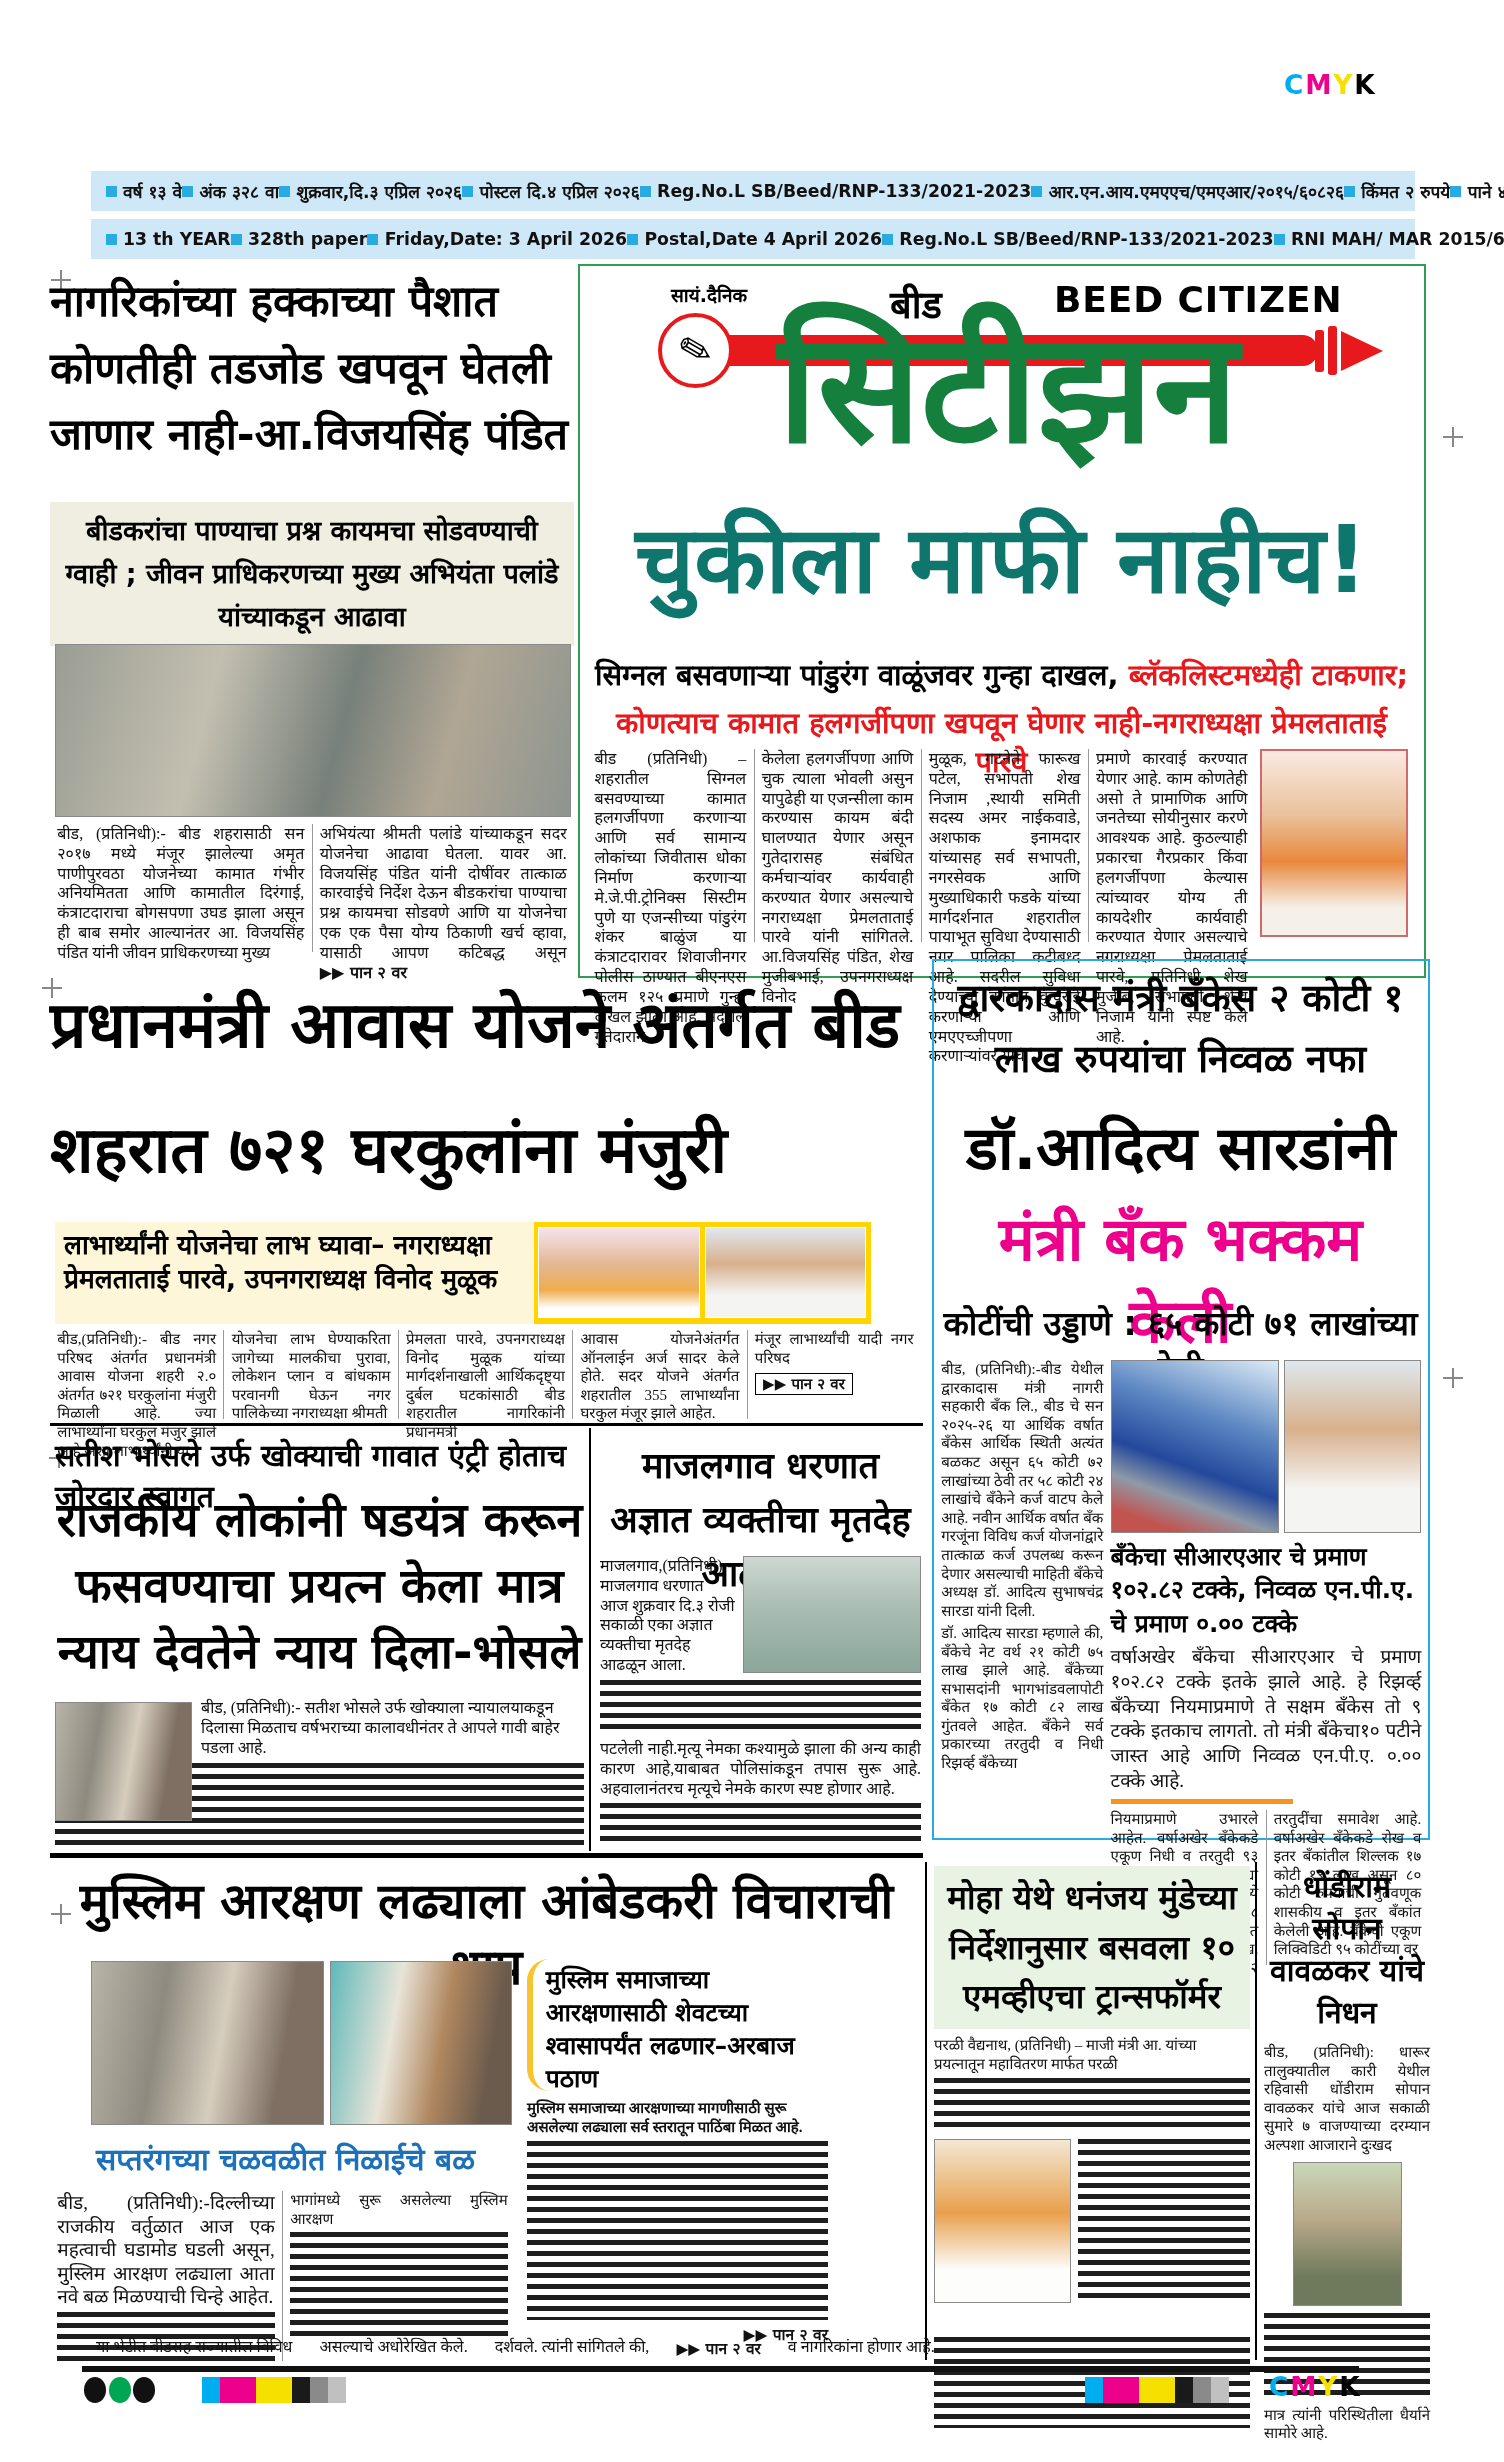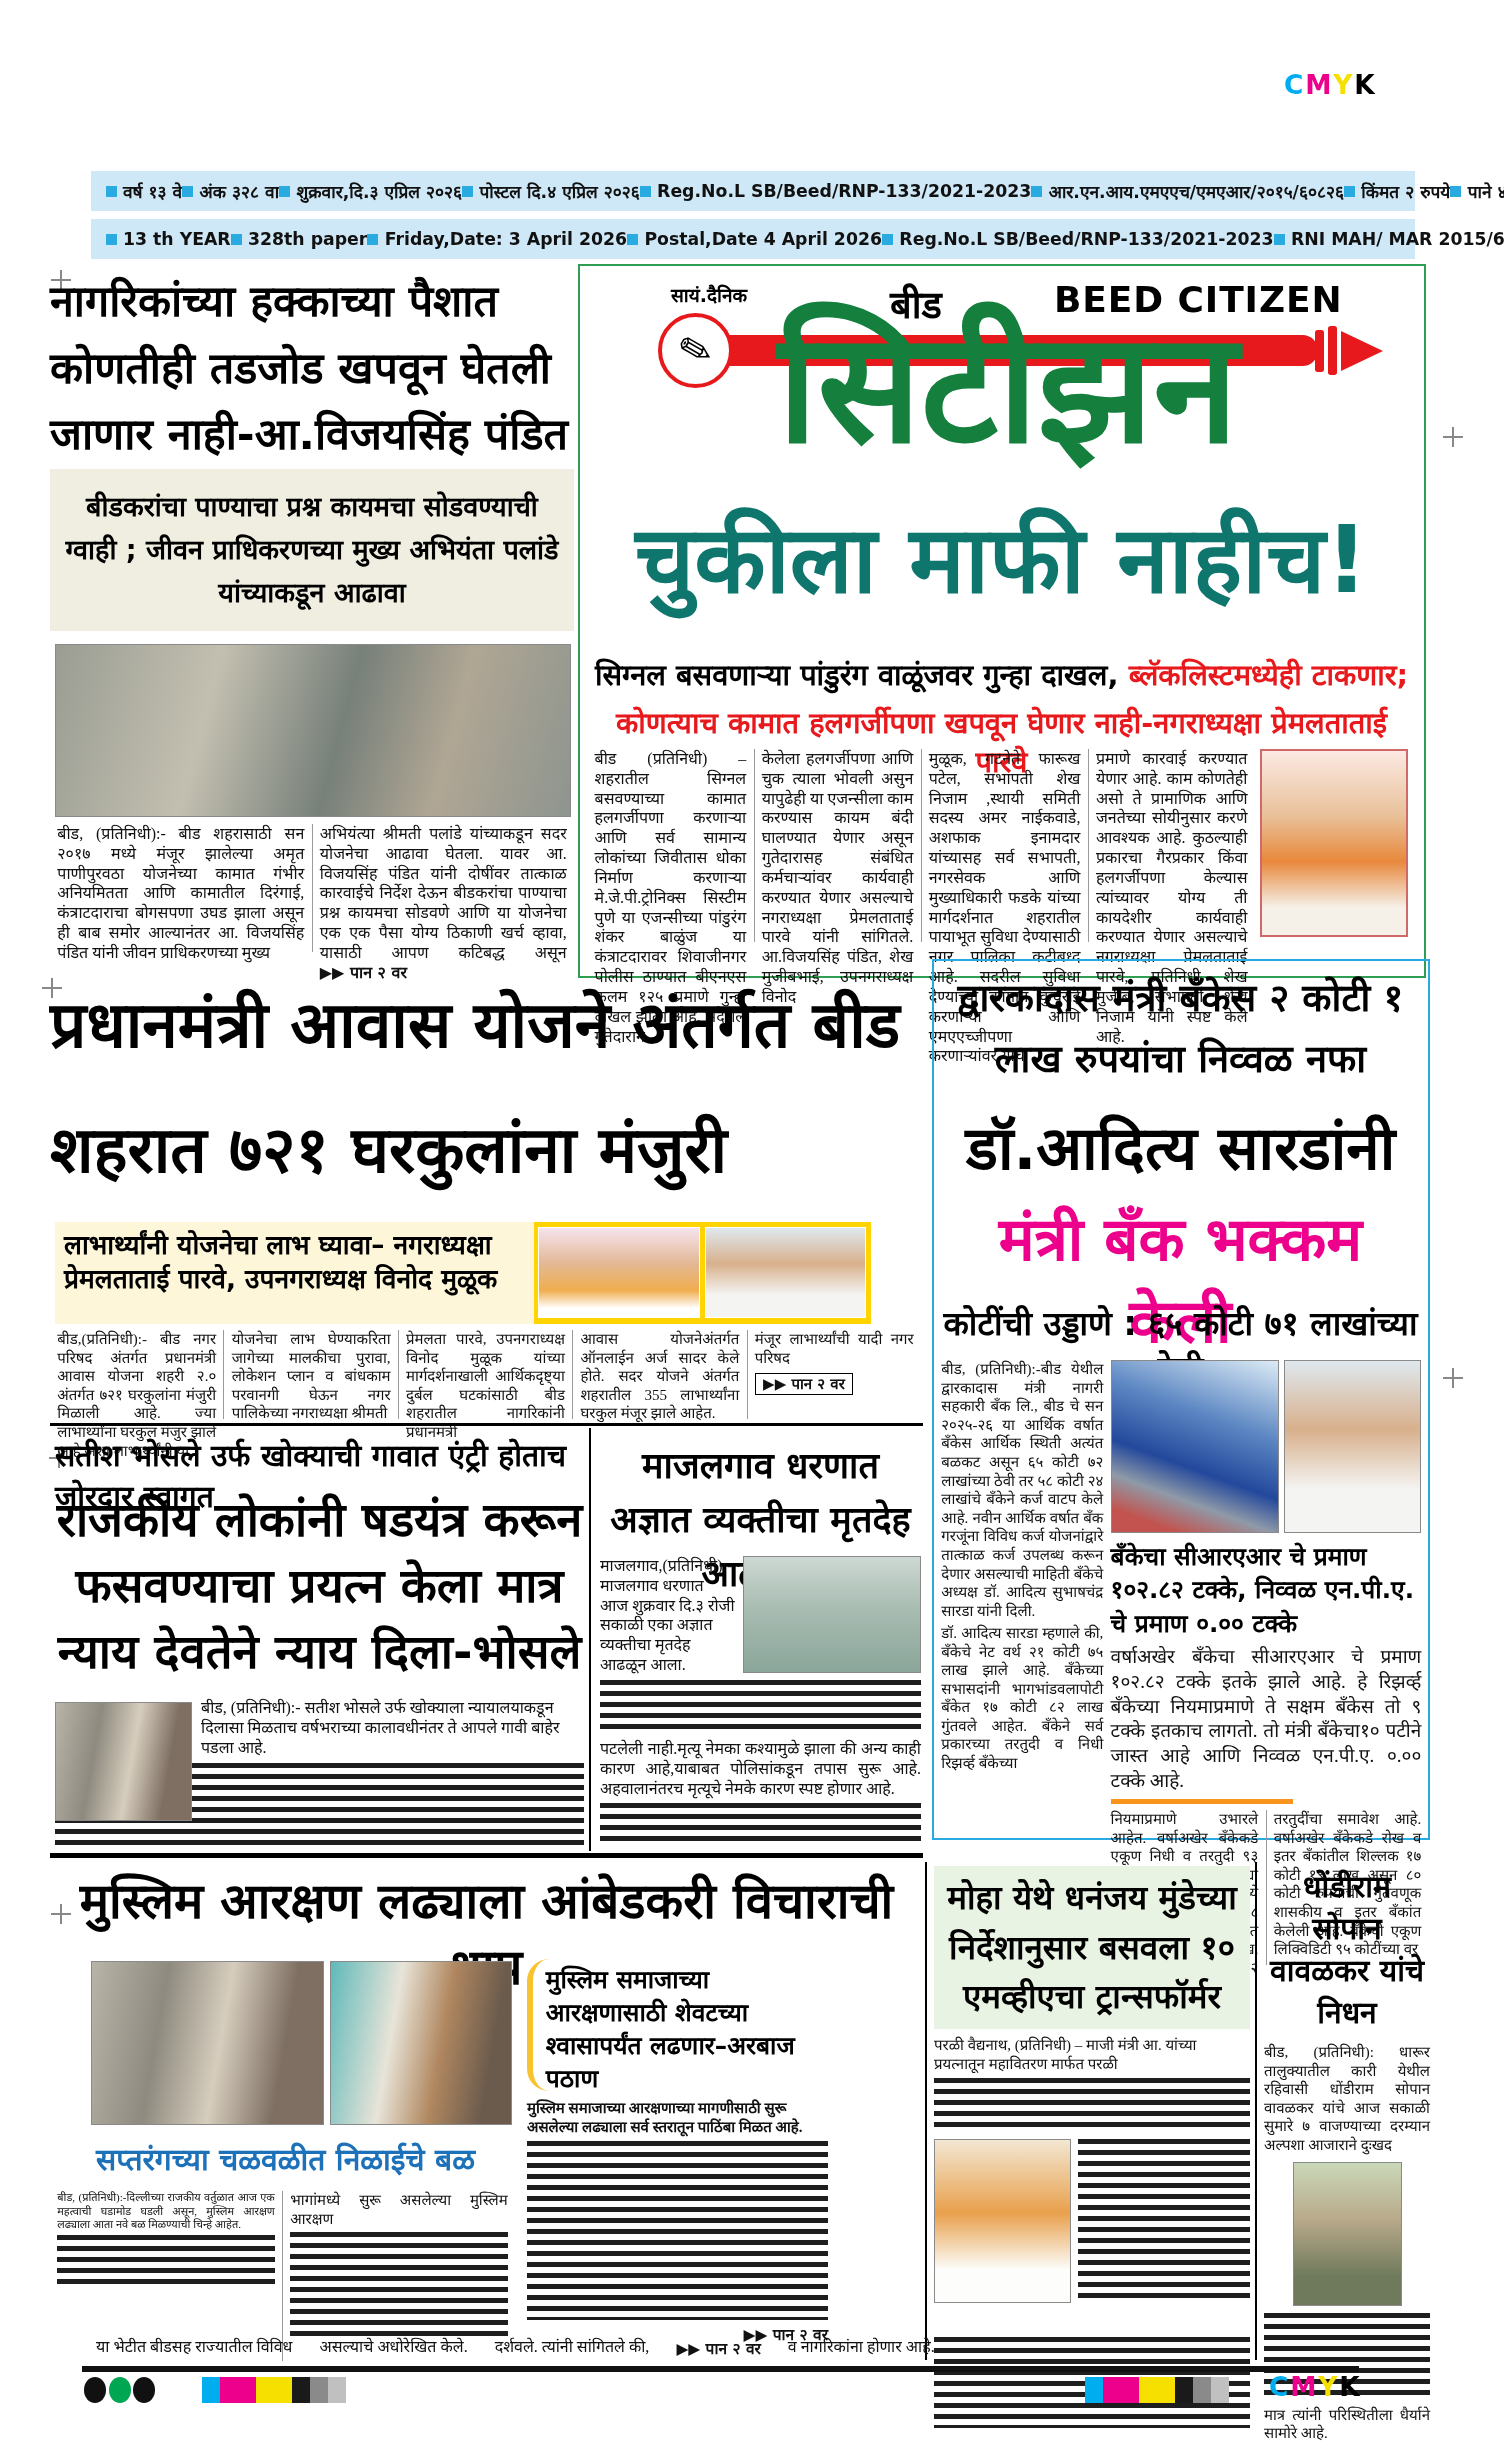--- a/index.html
+++ b/index.html
@@ -79,21 +79,21 @@
   <span class="hitem">13 th YEAR</span>
   <span class="hitem">328th paper</span>
   <span class="hitem">Friday,Date: 3 April 2026</span>
   <span class="hitem">Postal,Date 4 April 2026</span>
   <span class="hitem">Reg.No.L SB/Beed/RNP-133/2021-2023</span>
   <span class="hitem">RNI MAH/ MAR 2015/60826</span>
 
 </div>
 
 <div class="abs hl" style="left:50px;top:268px;width:524px;font-size:43px;line-height:1.55">नागरिकांच्या हक्काच्या पैशात कोणतीही तडजोड खपवून घेतली जाणार नाही-आ.विजयसिंह पंडित</div>
-<div class="abs hl center" style="left:50px;top:469px;width:524px;background:#efeee0;font-size:27px;line-height:1.6;padding:16px 9px;box-sizing:border-box">बीडकरांचा पाण्याचा प्रश्न कायमचा सोडवण्याची ग्वाही ; जीवन प्राधिकरणच्या मुख्य अभियंता पलांडे यांच्याकडून आढावा</div>
+<div class="abs hl center" style="left:50px;top:502px;width:524px;background:#efeee0;font-size:27px;line-height:1.6;padding:7px 9px;box-sizing:border-box">बीडकरांचा पाण्याचा प्रश्न कायमचा सोडवण्याची ग्वाही ; जीवन प्राधिकरणच्या मुख्य अभियंता पलांडे यांच्याकडून आढावा</div>
 <div class="abs ph ph-meeting" style="left:55px;top:644px;width:516px;height:173px"></div>
 <div class="abs cols" style="left:50px;top:824px;width:524px;height:128px">
   <div class="col bt just">बीड, (प्रतिनिधी):- बीड शहरासाठी सन २०१७ मध्ये मंजूर झालेल्या अमृत पाणीपुरवठा योजनेच्या कामात गंभीर अनियमितता आणि कामातील दिरंगाई, कंत्राटदाराचा बोगसपणा उघड झाला असून ही बाब समोर आल्यानंतर आ. विजयसिंह पंडित यांनी जीवन प्राधिकरणच्या मुख्य</div>
   <div class="vdiv"></div>
   <div class="col bt just">
     <span>अभियंत्या श्रीमती पलांडे यांच्याकडून सदर योजनेचा आढावा घेतला. यावर आ. विजयसिंह पंडित यांनी दोषींवर तात्काळ कारवाईचे निर्देश देऊन बीडकरांचा पाण्याचा प्रश्न कायमचा सोडवणे आणि या योजनेचा एक एक पैसा योग्य ठिकाणी खर्च व्हावा, यासाठी आपण कटिबद्ध असून</span>
     <span class="cont">▶▶ पान २ वर</span>
   </div>
 </div>
 
@@ -198,21 +198,21 @@
     </div>
   </div>
 </div>
 
 <div class="abs" style="left:50px;top:1853px;width:873px;height:4.6px;background:#000"></div>
 <div class="abs hl center" style="left:50px;top:1866px;width:873px;font-size:49px">मुस्लिम आरक्षण लढ्याला आंबेडकरी विचाराची थाप</div>
 <div class="abs ph ph-crowd1" style="left:91px;top:1961px;width:233px;height:164px"></div>
 <div class="abs ph ph-crowd2" style="left:330px;top:1961px;width:182px;height:164px"></div>
 <div class="abs hl center" style="left:55px;top:2138px;width:461px;font-size:30px;color:#1d71b8">सप्तरंगच्या चळवळीत निळाईचे बळ</div>
 <div class="abs cols" style="left:50px;top:2191px;width:465px;height:170px">
-  <div class="col bt just" style="font-size:11px">
+  <div class="col bt just" style="font-size:19px">
     <span>बीड, (प्रतिनिधी):-दिल्लीच्या राजकीय वर्तुळात आज एक महत्वाची घडामोड घडली असून, मुस्लिम आरक्षण लढ्याला आता नवे बळ मिळण्याची चिन्हे आहेत.</span>
     <div class="sim" style="margin-top:3.6px;height:51px"></div>
   </div>
   <div class="vdiv"></div>
   <div class="col bt just" style="font-size:15px">
     <span>भागांमध्ये सुरू असलेल्या मुस्लिम आरक्षण</span>
     <div class="sim" style="margin-top:3.6px;height:109px"></div>
   </div>
 </div>
 

